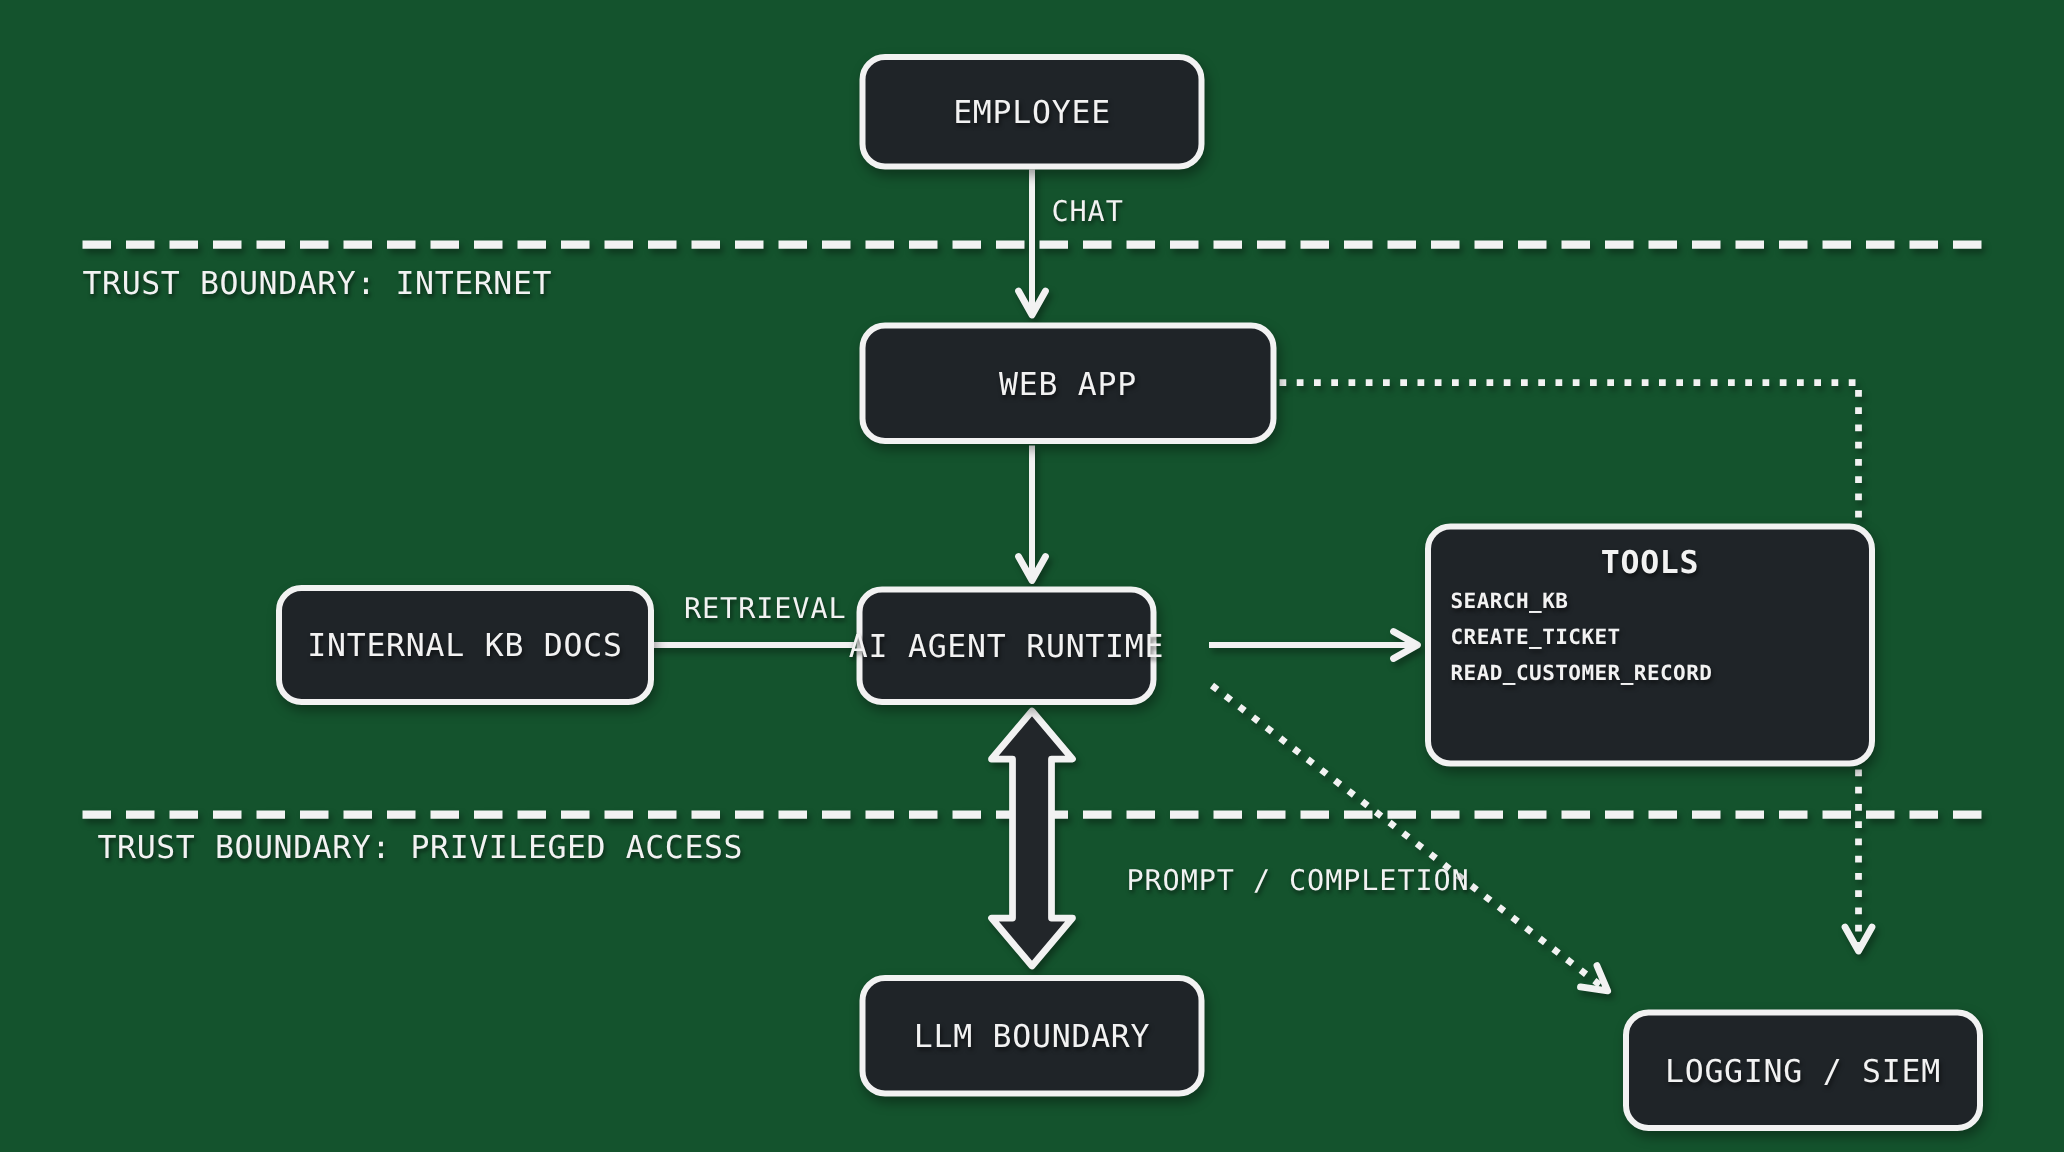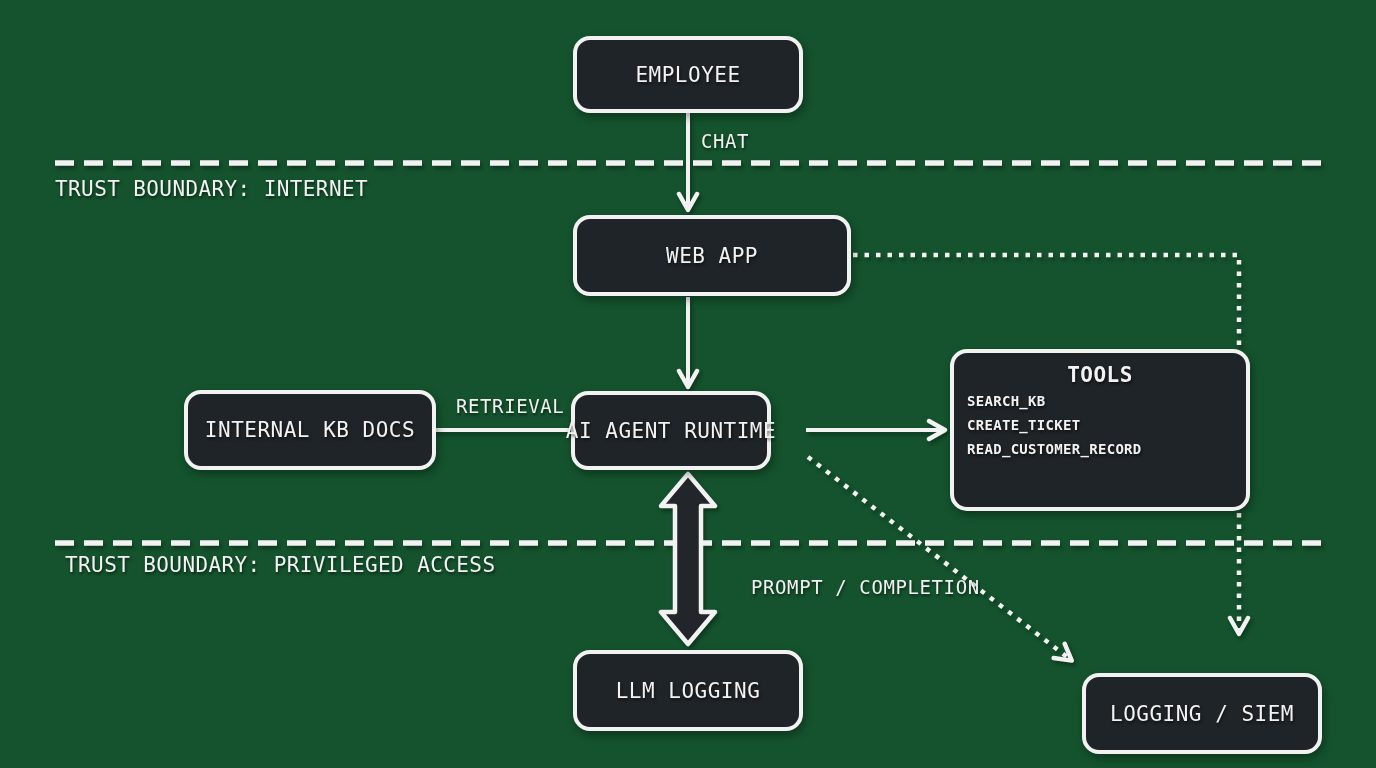--- a/index.html
+++ b/index.html
@@ -126,21 +126,21 @@
   </div>
 
   <div class="node node-tools">
     <div class="tools-title">TOOLS</div>
     <div class="tool-item">SEARCH_KB</div>
     <div class="tool-item">CREATE_TICKET</div>
     <div class="tool-item">READ_CUSTOMER_RECORD</div>
   </div>
 
   <div class="node node-llm">
-    <span>LLM LOGGING</span>
+    <span>LLM BOUNDARY</span>
   </div>
 
   <div class="node node-logging">
     <span>LOGGING / SIEM</span>
   </div>
 
   <div class="edge-label label-chat">CHAT</div>
   <div class="edge-label label-retrieval">RETRIEVAL</div>
   <div class="edge-label label-prompt">PROMPT / COMPLETION</div>
 

